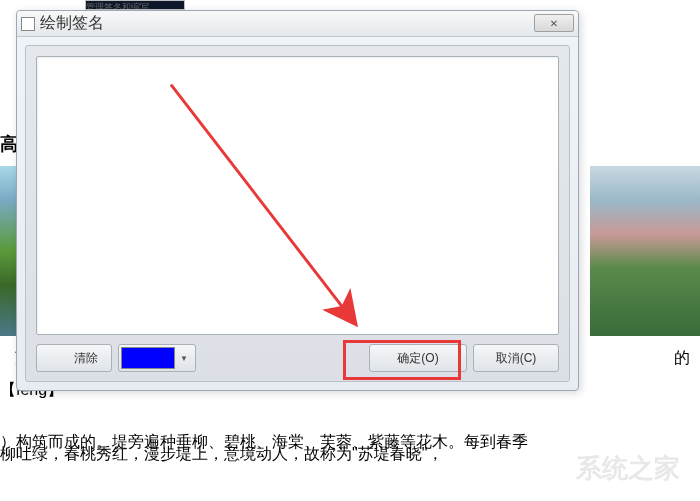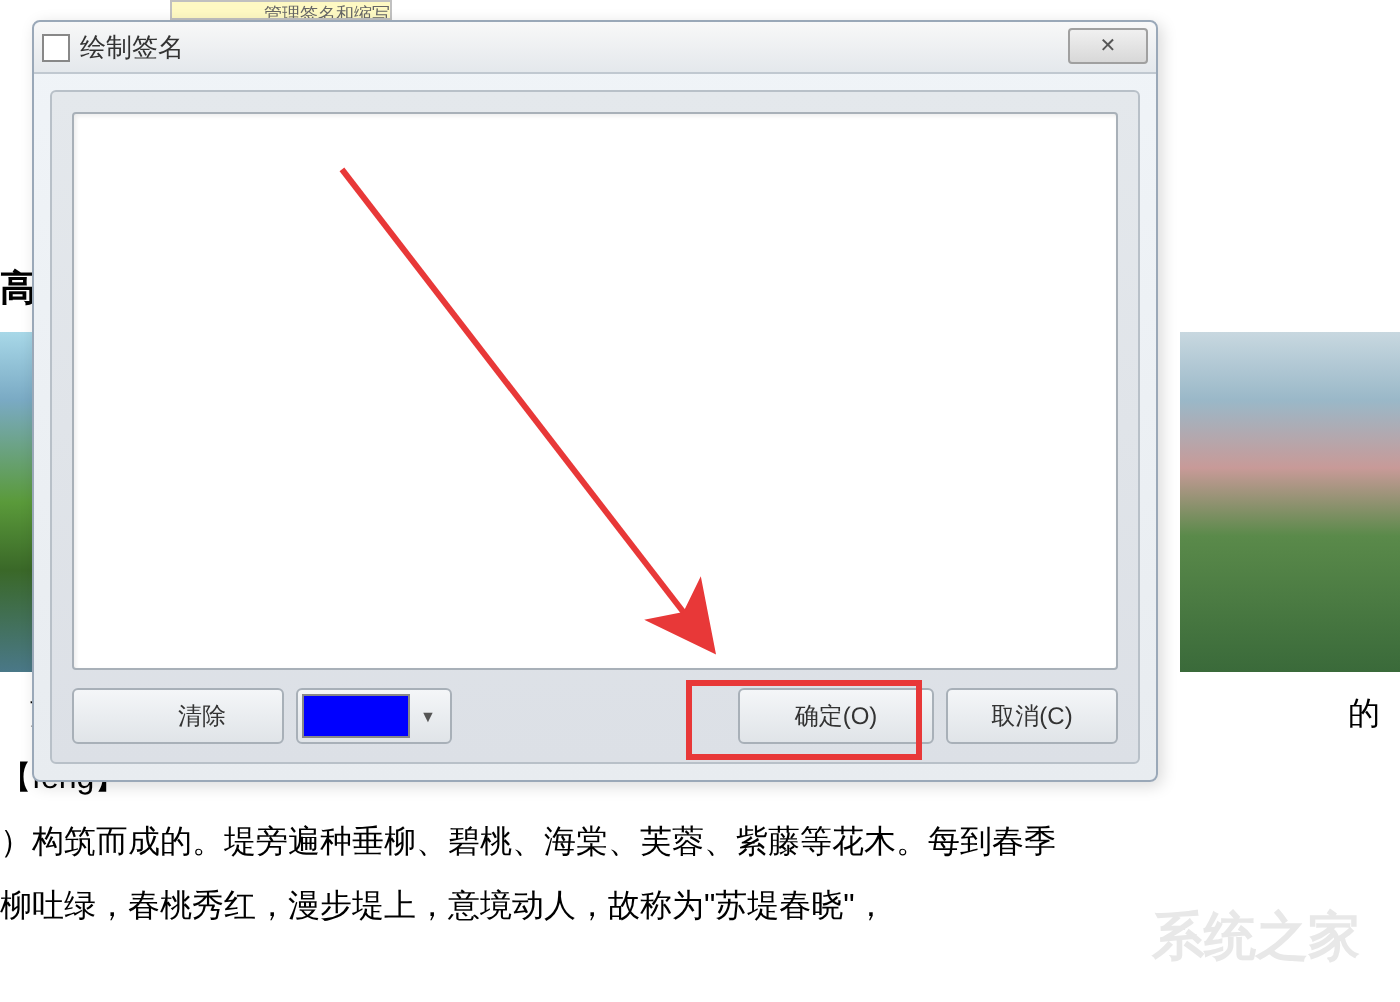--- a/index.html
+++ b/index.html
@@ -21,25 +21,25 @@
       font-weight: bold;
     }
     .bg-doc {
       position: absolute;
       top: 0; left: 0; right: 0; bottom: 0;
       z-index: 0;
     }
     .bg-tab {
       position: absolute;
       top: 0; left: 85px;
-      width: 111px; height: 10px;
-      background: #fef9c3;
+      width: 100px; height: 10px;
+      background: #0f172a;
       border: 1px solid #c0c0c0;
       font-size: 9px;
-      text-align: right;
+      text-align: left;
       color: #666;
       overflow: hidden;
     }
     .bg-text {
       position: absolute;
       left: 5px;
       right: 5px;
       font-size: 16px;
       line-height: 28px;
       color: #000;
@@ -84,21 +84,21 @@
       position: relative;
     }
     .title-icon {
       width: 14px; height: 14px;
       background: #fff;
       border: 1px solid #888;
       margin-right: 5px;
       display: inline-block;
     }
     .title-text {
-      font-size: 13px;
+      font-size: 16px;
       color: #333;
     }
     .close-btn {
       position: absolute;
       right: 4px; top: 3px;
       width: 40px; height: 18px;
       background: linear-gradient(180deg, #f0f0f0, #d8d8d8);
       border: 1px solid #a0a0a0;
       border-radius: 2px;
       font-size: 10px;
@@ -148,21 +148,21 @@
       background: linear-gradient(180deg, #f4f6f8 0%, #e0e4e8 100%);
       border: 1px solid #a8b0b8;
       border-radius: 3px;
       font-size: 12px;
       color: #333;
       display: flex;
       align-items: center;
       justify-content: center;
       cursor: pointer;
     }
-    .btn-clear { width: 106px; padding-left: 24px; }
+    .btn-clear { width: 76px; padding-left: 24px; }
     .btn-ok { width: 98px; justify-content: center; }
     .btn-cancel { width: 86px; }
     .color-picker {
       width: 78px; height: 28px;
       background: linear-gradient(180deg, #f4f6f8 0%, #e0e4e8 100%);
       border: 1px solid #a8b0b8;
       border-radius: 3px;
       display: flex;
       align-items: center;
       padding: 2px;
@@ -196,21 +196,21 @@
 <div class="bg-doc">
   <div class="bg-tab">管理签名和缩写</div>
   <div class="bg-text" style="top:130px; left:0; font-weight:bold; font-size:18px;">高一景</div>
   <div class="bg-images">
     <div class="bg-img-left"></div>
     <div class="bg-img-right"></div>
   </div>
   <div class="bg-text" style="top:344px; left:15px;">苏</div>
   <div class="bg-text" style="top:344px; right:10px; left:auto; text-align:right;">的</div>
   <div class="bg-text" style="top:376px; left:0;">【fèng】</div>
-  <div class="bg-text" style="top:408px; left:0;">）构筑而成的。堤旁遍种垂柳、碧桃、海棠、芙蓉、紫藤等花木。每到春季</div>
+  <div class="bg-text" style="top:428px; left:0;">）构筑而成的。堤旁遍种垂柳、碧桃、海棠、芙蓉、紫藤等花木。每到春季</div>
   <div class="bg-text" style="top:440px; left:0;">柳吐绿，春桃秀红，漫步堤上，意境动人，故称为"苏堤春晓"，</div>
 </div>
 
 <div class="watermark">系统之家</div>
 
 <div class="dialog">
   <div class="titlebar">
     <span class="title-icon"></span>
     <span class="title-text">绘制签名</span>
     <div class="close-btn">

